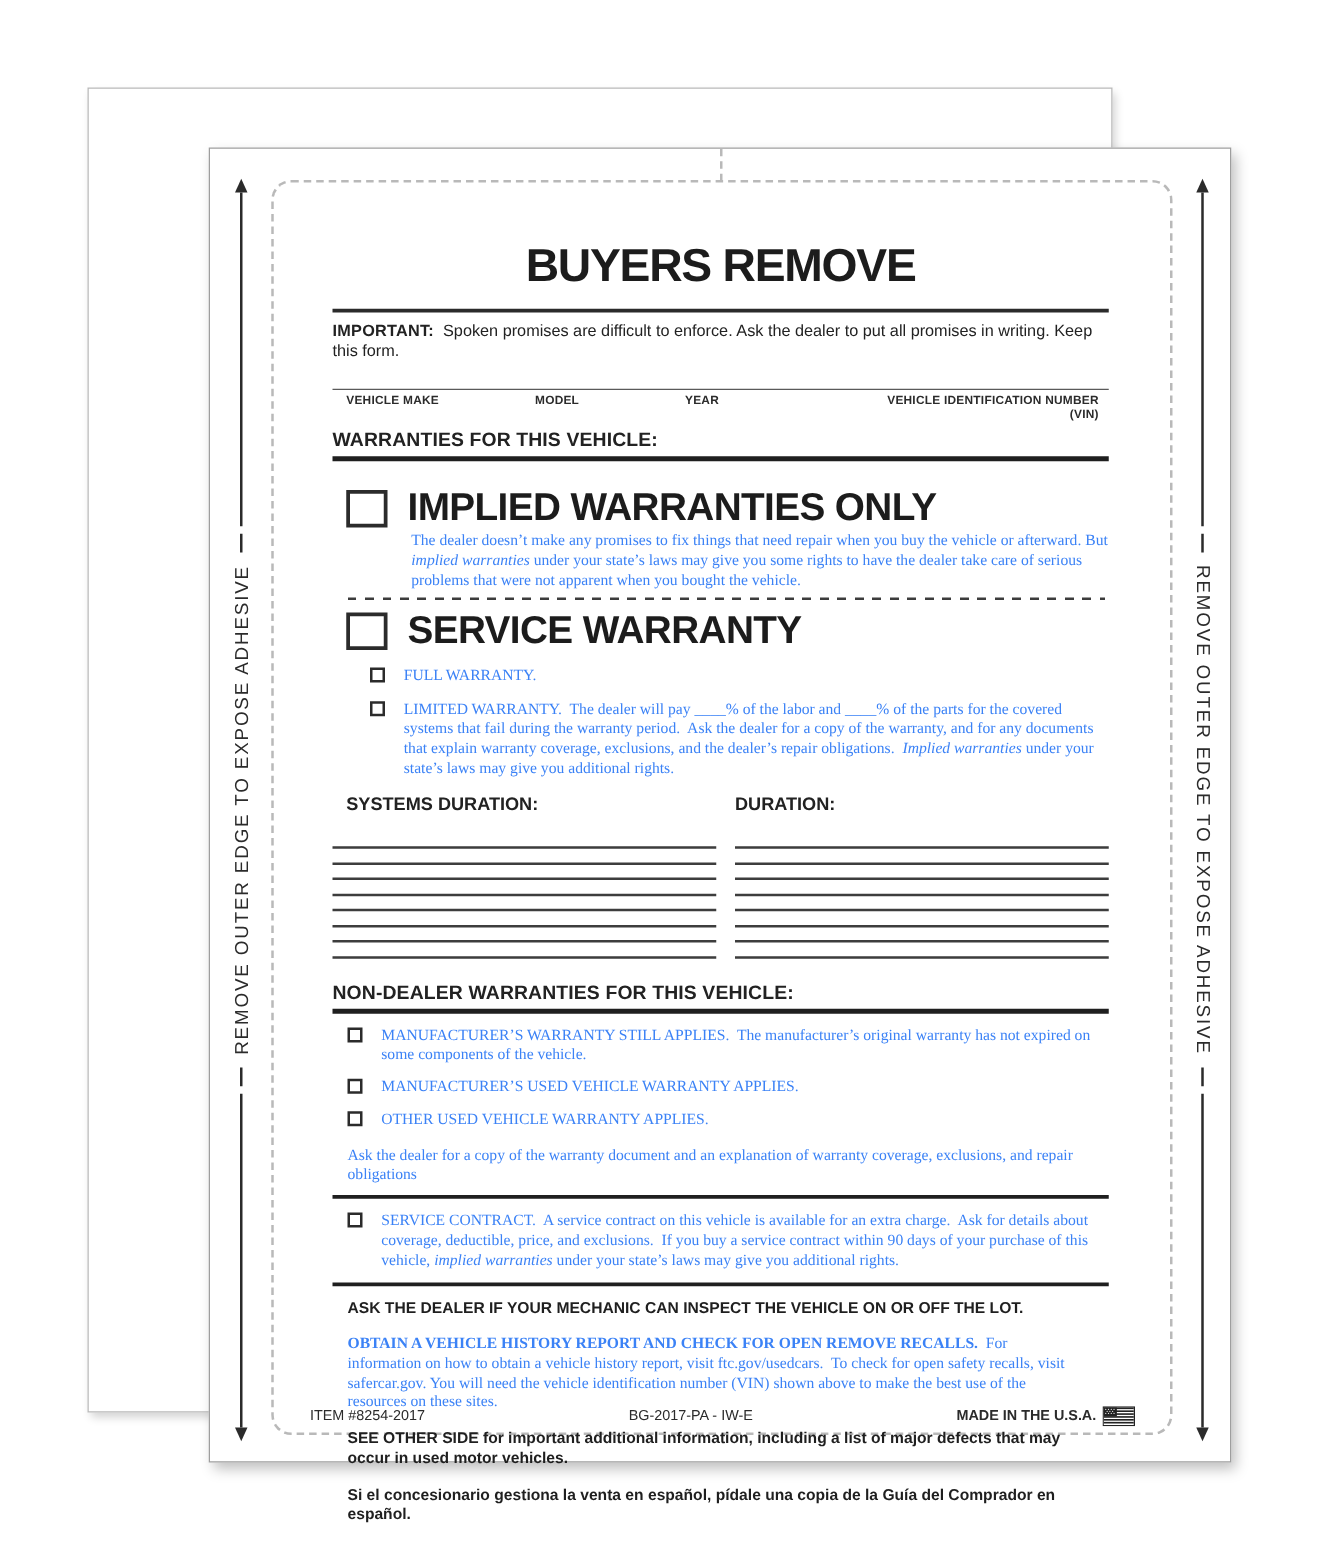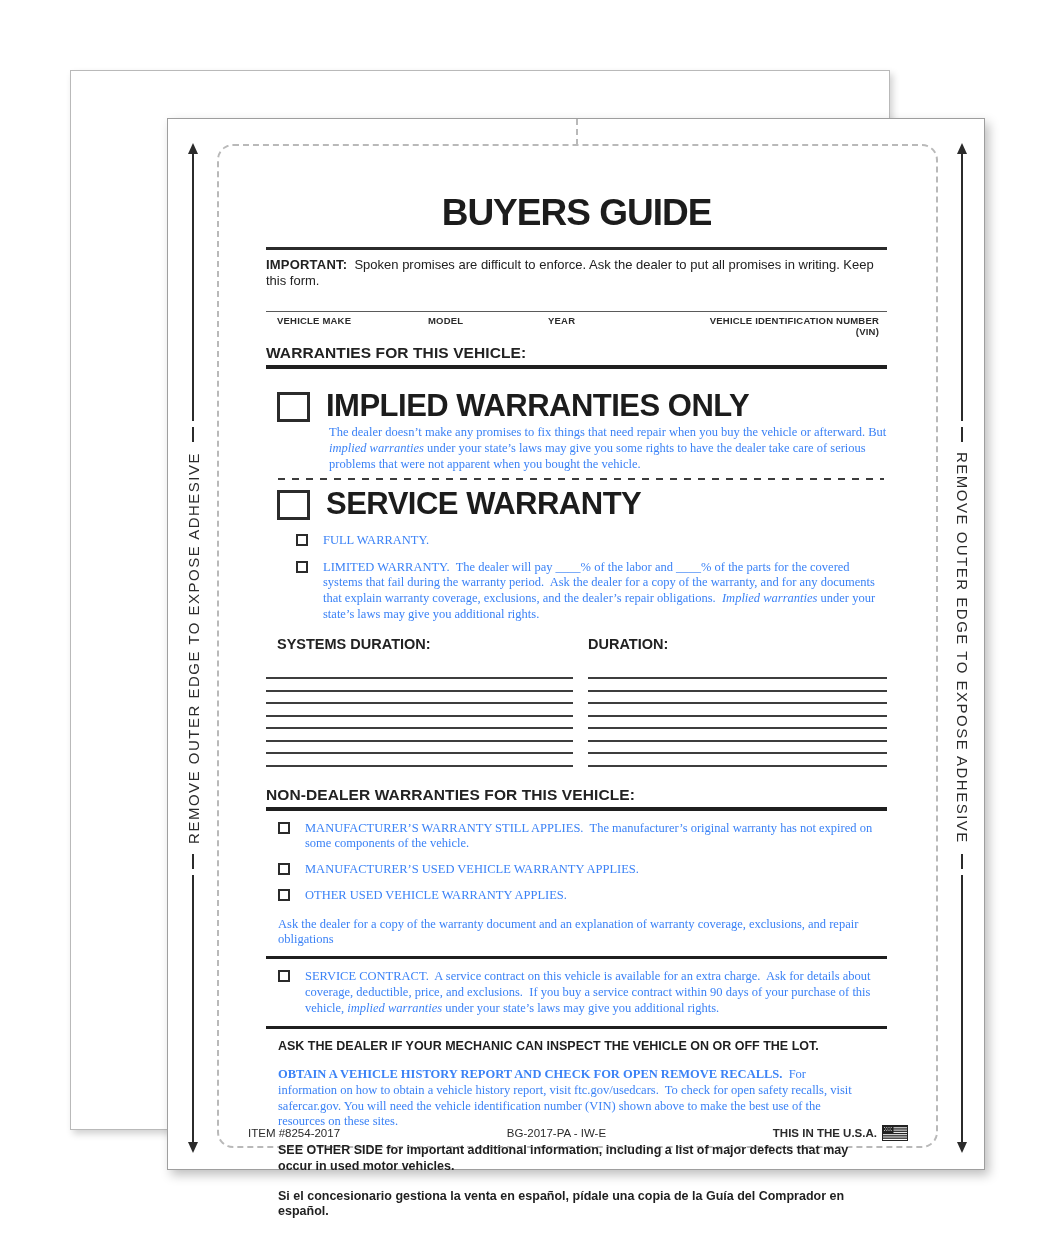--- a/index.html
+++ b/index.html
@@ -177,21 +177,21 @@
     <div class="edge-seg"></div>
     <div class="edge-cap"></div>
     <div class="edge-text">REMOVE OUTER EDGE TO EXPOSE ADHESIVE</div>
     <div class="edge-cap"></div>
     <div class="edge-seg"></div>
     <div class="arrow-head-down"></div>
   </div>
 
   <div class="form-content">
 
-    <h1 class="title">BUYERS GUIDE</h1>
+    <h1 class="title">BUYERS REMOVE</h1>
 
     <div class="rule-imp"></div>
     <p class="important"><b>IMPORTANT:</b><span>&nbsp; Spoken promises are difficult to enforce. Ask the dealer to put all promises in writing. Keep this form.</span></p>
 
     <div class="rule-thin"></div>
     <div class="veh-labels">
       <div class="cell">VEHICLE MAKE</div>
       <div class="cell">MODEL</div>
       <div class="cell">YEAR</div>
       <div class="cell right">VEHICLE IDENTIFICATION NUMBER (VIN)</div>
@@ -276,21 +276,21 @@
     <p class="bold-para inspect">ASK THE DEALER IF YOUR MECHANIC CAN INSPECT THE VEHICLE ON OR OFF THE LOT.</p>
     <p class="body-para history"><b>OBTAIN A VEHICLE HISTORY REPORT AND CHECK FOR OPEN REMOVE RECALLS.</b><span>&nbsp; For information on how to obtain a vehicle history report, visit ftc.gov/usedcars.&nbsp; To check for open safety recalls, visit safercar.gov. You will need the vehicle identification number (VIN) shown above to make the best use of the resources on these sites.</span></p>
     <p class="bold-para see-other">SEE OTHER SIDE for important additional information, including a list of major defects that may occur in used motor vehicles.</p>
     <p class="bold-para spanish">Si el concesionario gestiona la venta en español, pídale una copia de la Guía del Comprador en español.</p>
   </div>
 
   <div class="sheet-footer">
     <span>ITEM #8254-2017</span>
     <span>BG-2017-PA - IW-E</span>
     <span class="made-in">
-      <span>THIS IN THE U.S.A.</span>
+      <span>MADE IN THE U.S.A.</span>
       <svg class="flag" width="26" height="16" viewBox="0 0 26 16">
         <rect x="0.5" y="0.5" width="25" height="15" fill="#ffffff" stroke="#222" stroke-width="1"></rect>
         <g fill="#222">
           <rect x="1" y="1" width="24" height="1.3"></rect>
           <rect x="1" y="3.3" width="24" height="1.3"></rect>
           <rect x="1" y="5.6" width="24" height="1.3"></rect>
           <rect x="1" y="7.9" width="24" height="1.3"></rect>
           <rect x="1" y="10.2" width="24" height="1.3"></rect>
           <rect x="1" y="12.5" width="24" height="1.3"></rect>
         </g>

